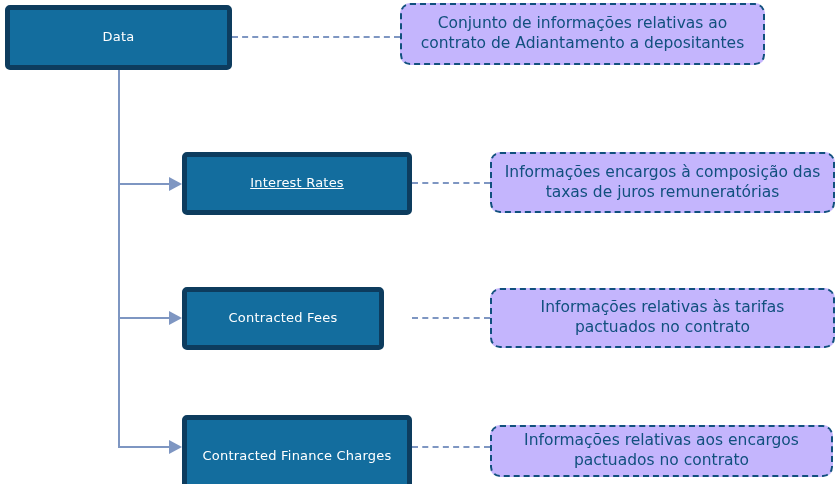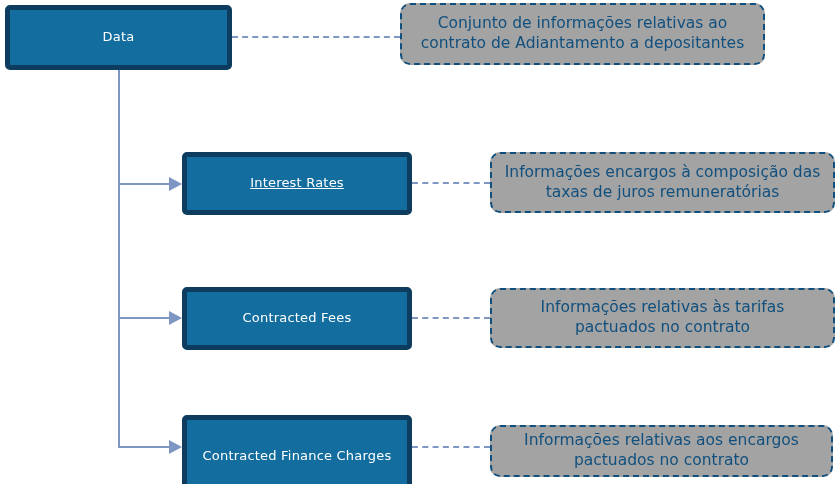--- a/index.html
+++ b/index.html
@@ -24,21 +24,21 @@
     align-items: center;
     justify-content: center;
     text-align: center;
     font-size: 13px;
     line-height: 1.3;
     letter-spacing: 0.2px;
     padding: 2px 10px;
   }
   .desc {
     position: absolute;
-    background: #a3a3a3;
+    background: #c4b5fd;
     border: 2px dashed var(--description-border, #11507E);
     border-radius: 10px;
     color: var(--description-text, #11507E);
     display: flex;
     align-items: center;
     justify-content: center;
     text-align: center;
     font-size: 15.5px;
     line-height: 1.28;
     padding: 3px 10px;
@@ -94,21 +94,21 @@
     <span>Conjunto de informações relativas ao contrato de Adiantamento a depositantes</span>
   </div>
 
   <div class="node" style="left:182px; top:152px; width:230px; height:63px;text-decoration:underline;">
     <span>Interest Rates</span>
   </div>
   <div class="desc" style="left:490px; top:152px; width:345px; height:61px;">
     <span>Informações encargos à composição das taxas de juros remuneratórias</span>
   </div>
 
-  <div class="node" style="left:182px; top:287px; width:230px; height:63px;text-align:center;">
+  <div class="node" style="left:182px; top:287px; width:202px; height:63px;text-align:center;">
     <span>Contracted Fees</span>
   </div>
   <div class="desc" style="left:490px; top:288px; width:345px; height:60px;">
     <span>Informações relativas às tarifas pactuados no contrato</span>
   </div>
 
   <div class="node" style="left:182px; top:415px; width:230px; height:82px;">
     <span>Contracted Finance Charges</span>
   </div>
   <div class="desc" style="left:490px; top:425px; width:343px; height:52px;justify-content:center;">

